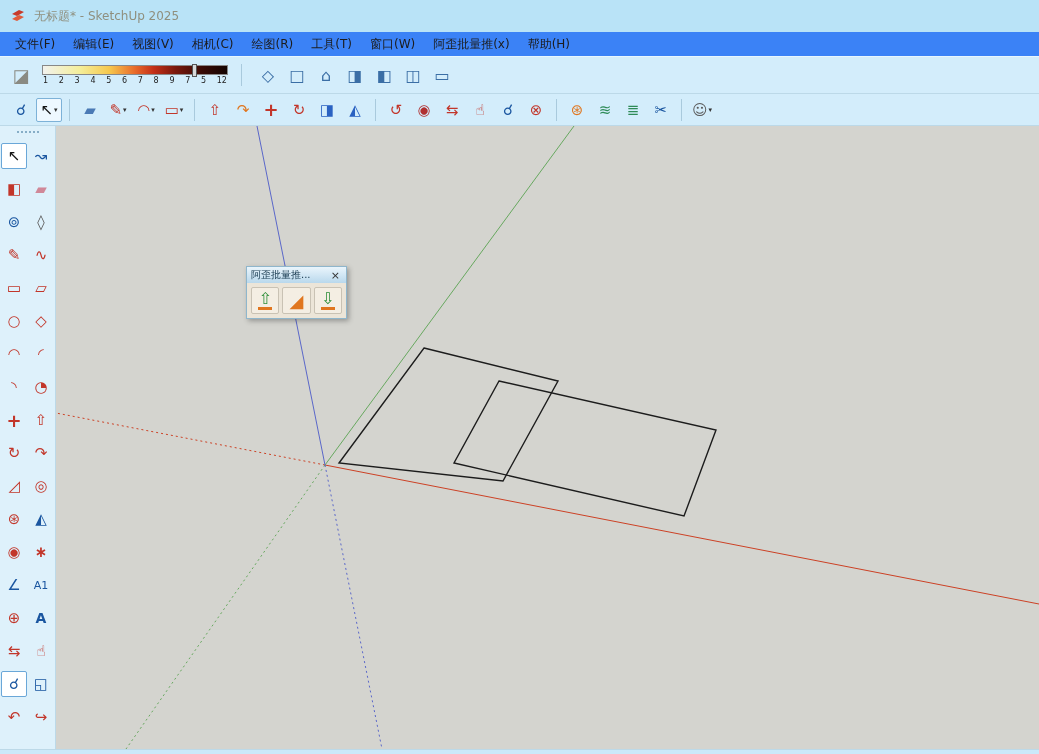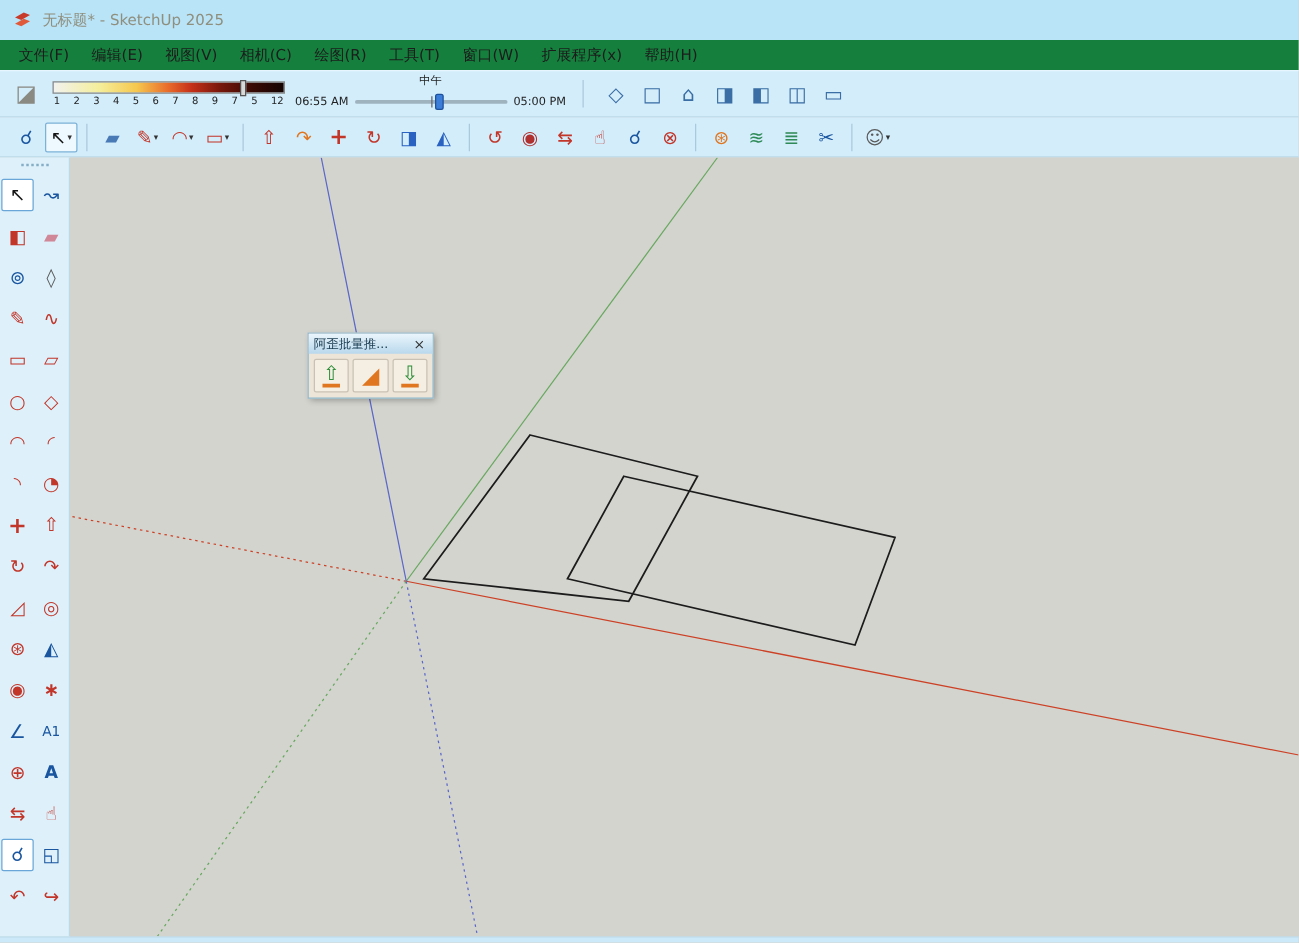--- a/index.html
+++ b/index.html
@@ -3,21 +3,21 @@
 <meta charset="utf-8">
 <style>
   * { margin:0; padding:0; box-sizing:border-box; }
   html,body { width:1039px; height:754px; overflow:hidden;
     font-family:"DejaVu Sans","Liberation Sans",sans-serif; background:#d4d4cf; }
 
   
   .titlebar { height:28px; background:#b9e3f7; display:flex; align-items:center;
     gap:7px; padding:16px 9px; }
   .title-text { font-size:12px; color:#8f8f7e; }
-  .menubar { height:24px; background:#15803d; display:flex; align-items:center; padding:0 6px; }
+  .menubar { height:24px; background:#3b82f6; display:flex; align-items:center; padding:0 6px; }
   .menu-item { font-size:12px; color:#1c1c1c; padding:3px 9px; cursor:default; white-space:nowrap; }
 
   
   .toolbar1 { height:38px; background:#d3edfb; border-top:1px solid #e7f6fe;
     border-bottom:1px solid #bcd9e8; display:flex; align-items:center; gap:8px; padding:0 8px; }
   .toolbar2 { height:32px; background:#d3edfb; border-bottom:1px solid #bcd9e8;
     display:flex; align-items:center; gap:2px; padding:0 8px; }
   .tb-btn { min-width:26px; height:24px; display:flex; align-items:center; justify-content:center;
     font-size:15px; border:1px solid transparent; border-radius:2px; cursor:default; }
   .tb-btn.pressed { background:#eef8ff; border-color:#7db2d8; }
@@ -85,21 +85,21 @@
 </div>
 
 <div class="menubar" id="menu-items">
     <div class="menu-item">文件(F)</div>
     <div class="menu-item">编辑(E)</div>
     <div class="menu-item">视图(V)</div>
     <div class="menu-item">相机(C)</div>
     <div class="menu-item">绘图(R)</div>
     <div class="menu-item">工具(T)</div>
     <div class="menu-item">窗口(W)</div>
-    <div class="menu-item">扩展程序(x)</div>
+    <div class="menu-item">阿歪批量推(x)</div>
     <div class="menu-item">帮助(H)</div>
   </div>
 
 <div class="toolbar1">
   <div class="tb-btn">
     <span class="shadow-toggle">◪</span>
   </div>
 
   <div class="month-group">
     <div class="gradient">
@@ -114,28 +114,20 @@
         <span>6</span>
         <span>7</span>
         <span>8</span>
         <span>9</span>
         <span>7</span>
         <span>5</span>
         <span>12</span>
       </div>
   </div>
 
-  <div class="time-group">
-    <span class="noon">中午</span>
-    <span class="ttext">06:55 AM</span>
-    <div class="track">
-      <div class="t-thumb" id="t-thumb" style="left: 53%;"></div>
-    </div>
-    <span class="ttext">05:00 PM</span>
-  </div>
 
   <div class="tb-sep"></div>
   <div id="view-icons" style="display:flex;gap:3px;">
       <div class="tb-btn view-btn">
         <span style="color: rgb(58, 110, 165);">◇</span>
       </div>
       <div class="tb-btn view-btn">
         <span style="color: rgb(58, 110, 165);">□</span>
       </div>
       <div class="tb-btn view-btn">

